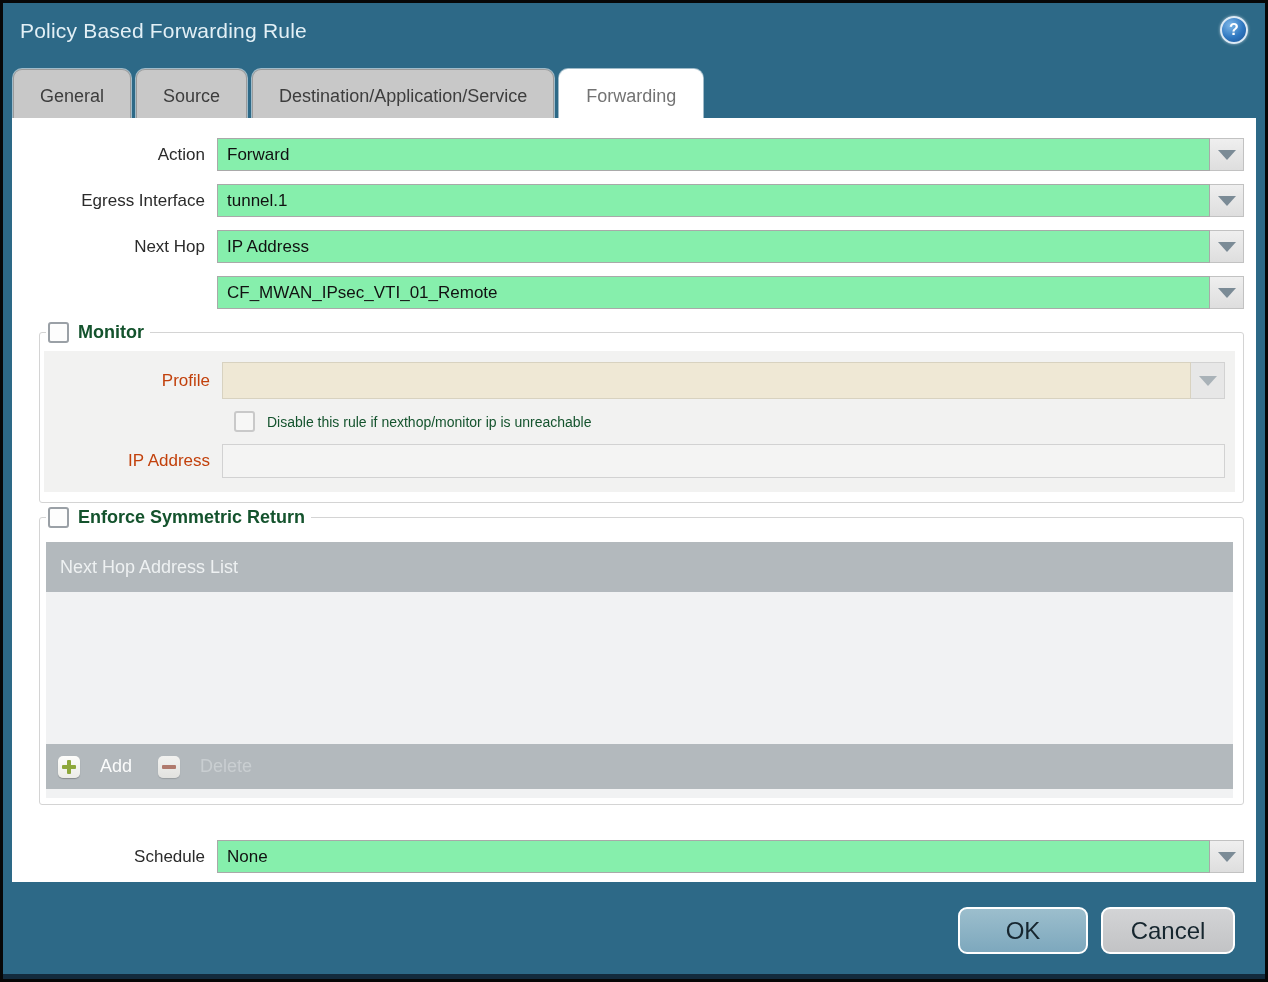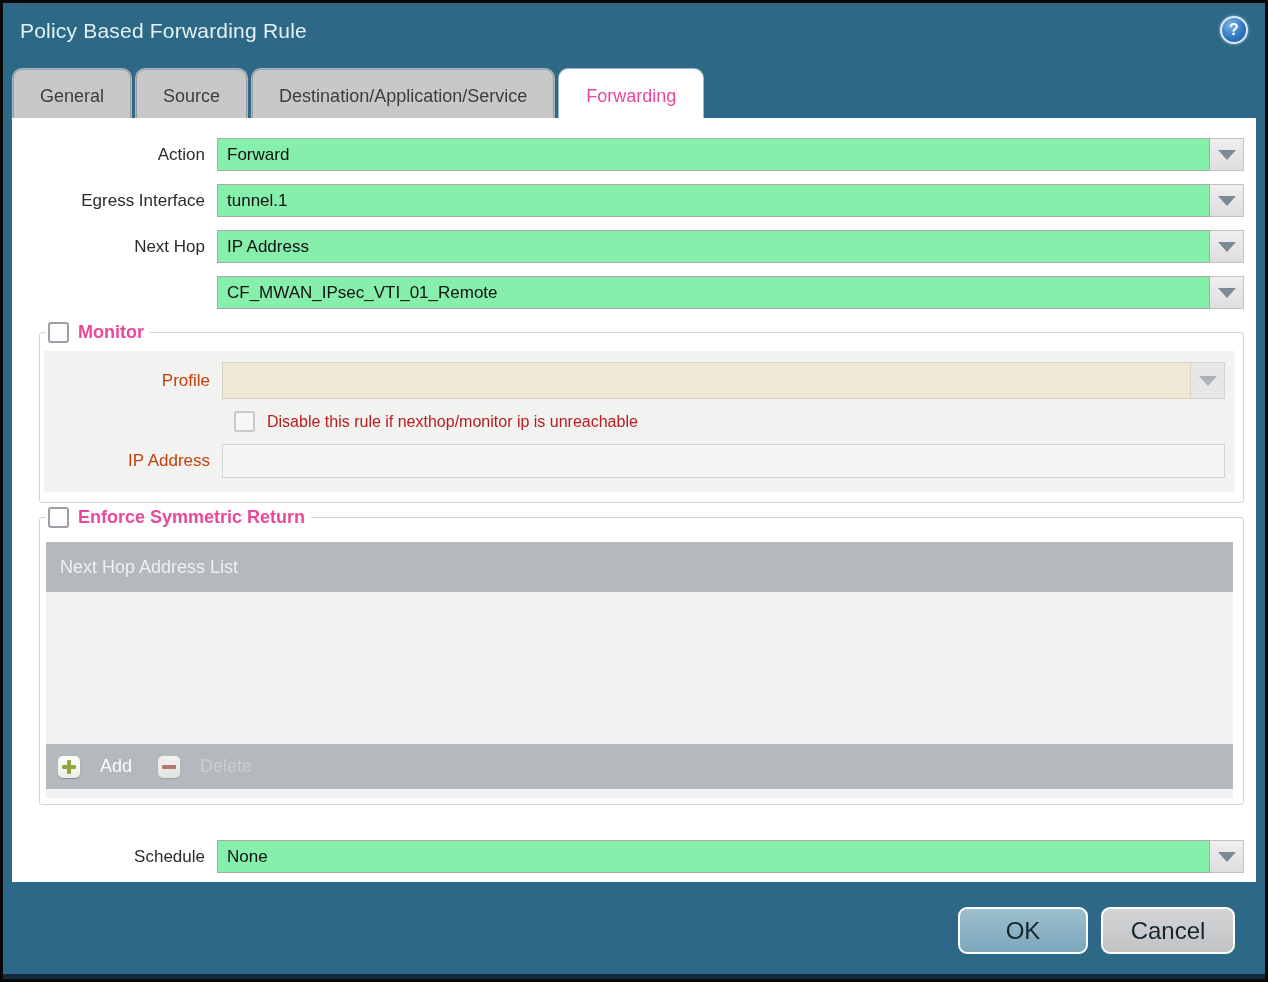--- a/index.html
+++ b/index.html
@@ -48,21 +48,21 @@
     padding:16px 26px;
     margin-right:5px;
     background:#c8c8c8;
     border:1px solid #9b9b9b; border-bottom:none;
     border-radius:9px 9px 0 0;
     box-shadow:0 0 0 1px rgba(255,255,255,.55);
     font-size:18px; color:#3d3d3d;
     cursor:pointer; white-space:nowrap;
   }
   .tab.active {
-    background:#ffffff; color:#ec4899;
+    background:#ffffff; color:#737373;
     border-color:#ffffff;
     position:relative; z-index:2;margin-top:22px;
   }
 
   
   .panel {
     flex:1 1 auto;
     background:#ffffff;
     margin:0 9px;
     padding:20px 12px 0 0;
@@ -107,40 +107,40 @@
   legend {
     display:flex; align-items:center; gap:9px;
     margin-left:2px; padding:0 6px 0 2px;
   }
   .checkbox {
     width:21px; height:21px;
     border:2px solid #9aa0a6; border-radius:3px;
     background:#fdfdfd; cursor:pointer; flex:0 0 21px;
   }
   .legend-text {
-    font-size:18px; font-weight:bold; color:#ec4899;
+    font-size:18px; font-weight:bold; color:#14532d;
   }
 
   
   .monitor-inner { background:#f2f2f1; padding:11px 0 14px 0; }
   .m-row { display:flex; align-items:center; margin-bottom:12px; }
   .m-row:last-child { margin-bottom:0; }
   .m-label {
     width:178px; flex:0 0 178px;
     text-align:right; padding-right:12px;
     font-size:17px; color:#c2410c;
   }
   .m-combo { flex:1; display:flex; height:37px; margin-right:10px; }
   .m-combo .field-cream {
     flex:1; background:#efe8d5; border:1px solid #d8d2c0;
   }
   .m-combo .dd-btn { background:#e7e7e7; border-color:#d2d2d2; }
   .m-check-row { display:flex; align-items:center; gap:12px; margin:0 0 12px 190px; }
   .m-check-row .checkbox { border:2px solid #c9c9c9; background:#f7f7f6; }
-  .m-check-label { font-size:16px; color:#b91c1c;text-align:right; }
+  .m-check-label { font-size:14px; color:#14532d;text-align:right; }
   .m-input {
     flex:1; height:34px; margin-right:10px;
     background:#f4f4f3; border:1px solid #d2d2d2;
   }
 
   
   fieldset.symmetric { padding-bottom:6px; }
   .nh-table { margin:6px 2px 0 2px;border-radius:23px; }
   .nh-header {
     height:50px; background:#b3b9bd;

